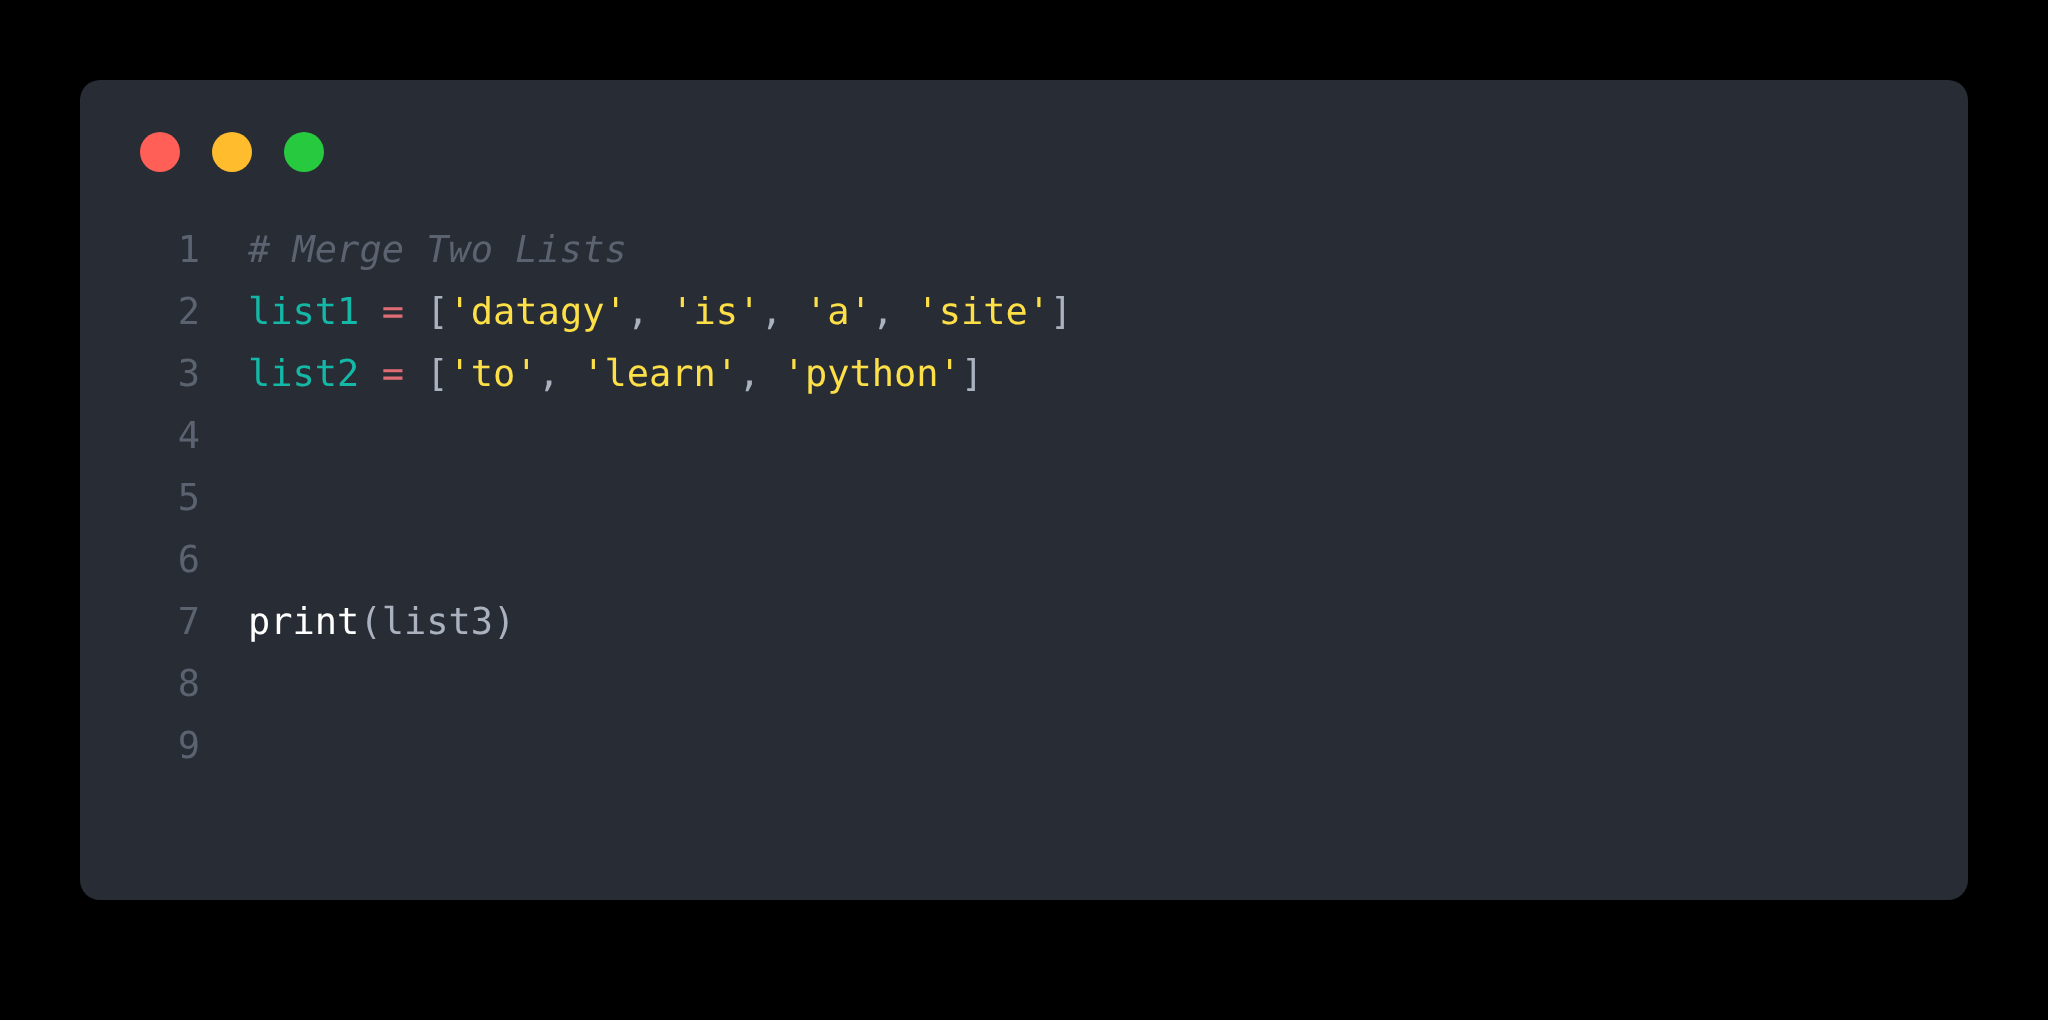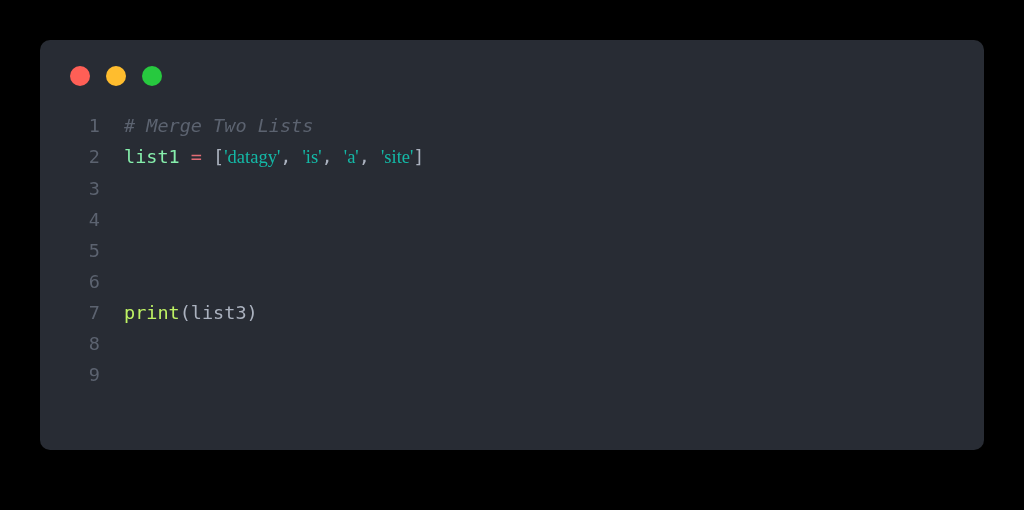--- a/index.html
+++ b/index.html
@@ -46,39 +46,39 @@
   }
   .gutter {
     width: 40px;
     text-align: right;
     color: #5c6370;
     padding-right: 24px;
     user-select: none;
   }
   .content { color: #abb2bf; }
   .tk-comment { color: #5c6370; font-style: italic; text-align: right; }
-  .tk-var { color: #86efac; }
+  .tk-var { color: #14b8a6; }
   .tk-eq { color: #e06c75; }
   .tk-punc { color: #abb2bf; }
-  .tk-str { color: #14b8a6; font-family: Liberation Serif, serif; }
-  .tk-call { color: #bef264; }
+  .tk-str { color: #fde047; }
+  .tk-call { color: #ffffff; }
 </style>
 </head>
 <body>
 
 <div class="window">
   <div class="dots">
     <div class="dot red"></div>
     <div class="dot yellow"></div>
     <div class="dot green"></div>
   </div>
   <div class="code" id="code-area">
       <div class="line"><span class="gutter">1</span><span class="content"><span class="tk-comment"># Merge Two Lists</span></span></div>
       <div class="line"><span class="gutter">2</span><span class="content"><span class="tk-var">list1 </span><span class="tk-eq">=</span><span class="tk-punc"> [</span><span class="tk-str">'datagy'</span><span class="tk-punc">, </span><span class="tk-str">'is'</span><span class="tk-punc">, </span><span class="tk-str">'a'</span><span class="tk-punc">, </span><span class="tk-str">'site'</span><span class="tk-punc">]</span></span></div>
-      <div class="line"><span class="gutter">3</span></div>
+      <div class="line"><span class="gutter">3</span><span class="content"><span class="tk-var">list2 </span><span class="tk-eq">=</span><span class="tk-punc"> [</span><span class="tk-str">'to'</span><span class="tk-punc">, </span><span class="tk-str">'learn'</span><span class="tk-punc">, </span><span class="tk-str">'python'</span><span class="tk-punc">]</span></span></div>
       <div class="line"><span class="gutter">4</span><span class="content"></span></div>
       <div class="line"><span class="gutter">5</span></div>
       <div class="line"><span class="gutter">6</span><span class="content"></span></div>
       <div class="line"><span class="gutter">7</span><span class="content"><span class="tk-call">print</span><span class="tk-punc">(list3)</span></span></div>
       <div class="line"><span class="gutter">8</span><span class="content"></span></div>
       <div class="line"><span class="gutter">9</span></div>
     </div>
 </div>
 
 </body></html>

